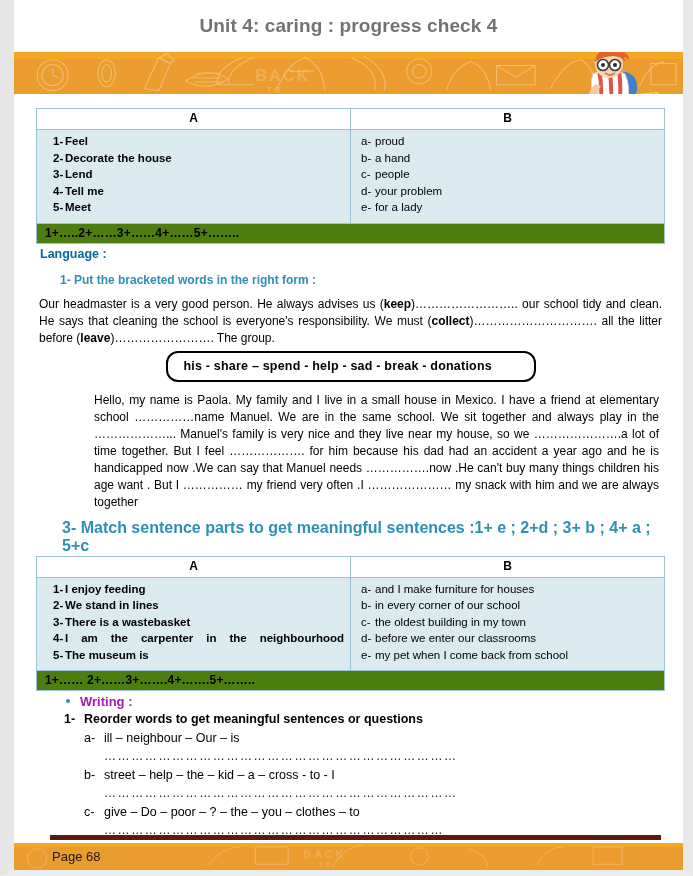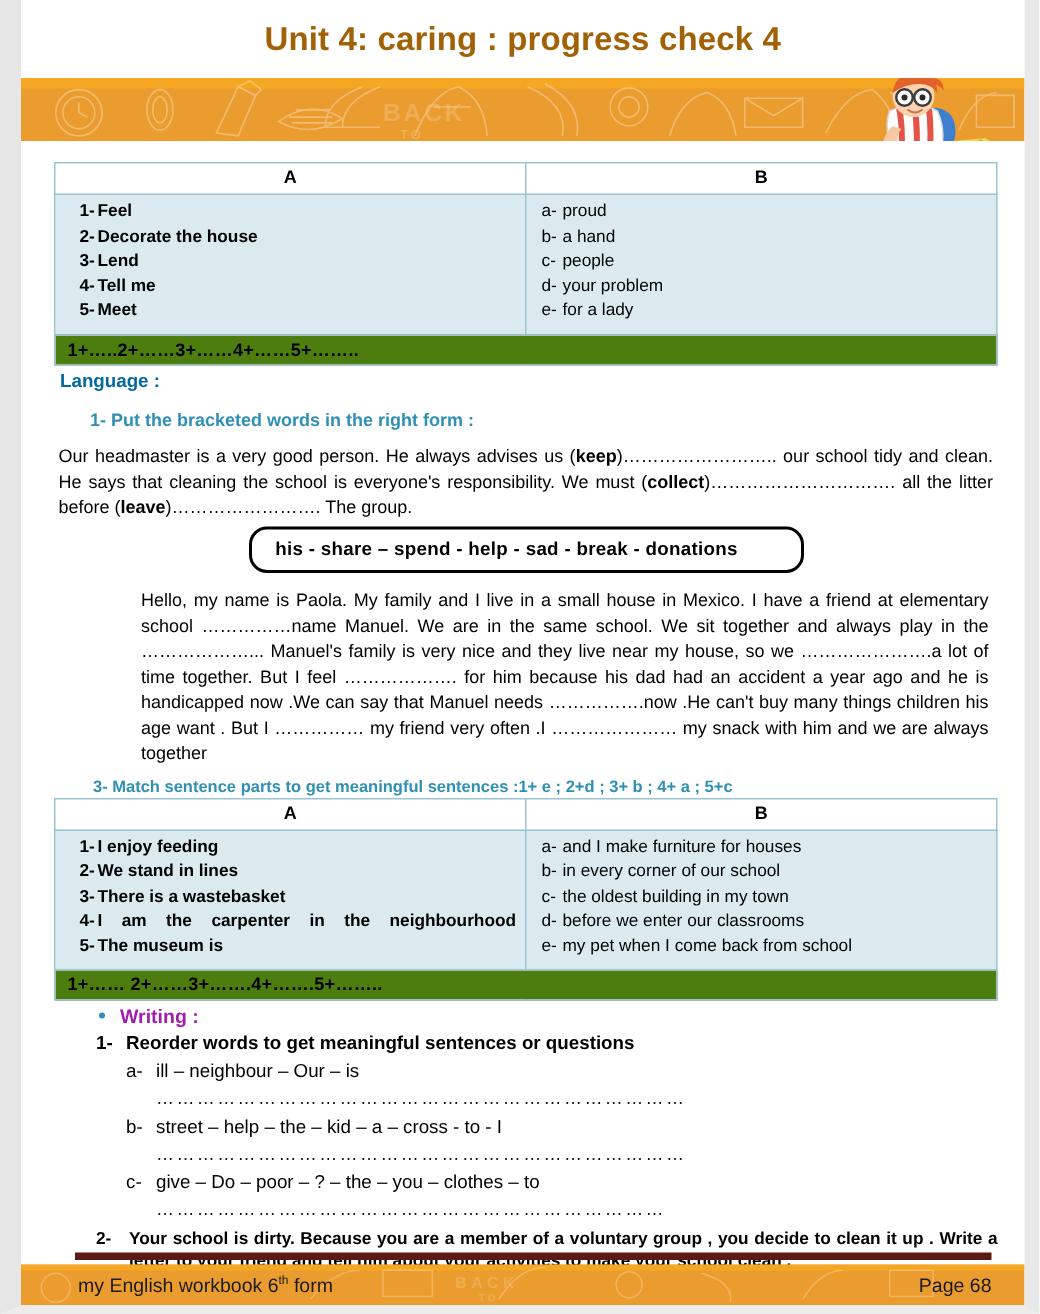--- a/index.html
+++ b/index.html
@@ -33,22 +33,22 @@
     height: 100px;
     background: #ffffff;
   }
   .header-title-zone {
     height: 52px;
     display: flex;
     align-items: center;
     justify-content: center;
   }
   .header-title {
-    color: #a16207;
-    font-size: 22px;
+    color: #737373;
+    font-size: 19px;
     font-weight: bold;
     letter-spacing: 0.1px;
     text-align: right;
   }
   .orange-band {
     position: relative;
     height: 42px;
     background: #eb9c2e;
     overflow: hidden;
   }
@@ -156,21 +156,21 @@
   .task-heading-2 {
     color: #2f8fb4;
     font-weight: bold;
     font-size: 12px;
     margin: 10px 0 0 0;
     padding-left: 24px;
   }
   .task-heading-3 {
     color: #2f8fb4;
     font-weight: bold;
-    font-size: 11px;
+    font-size: 16px;
     margin: 8px 0 1px 0;
     padding-left: 26px;
   }
 
   .para {
     font-size: 12px;
     line-height: 17px;
     text-align: justify;
     margin: 9px 0 0 0;
     padding: 0 3px 0 3px;
@@ -558,20 +558,19 @@
           <path d="M470 6 q22 6 20 20"></path>
           <path d="M540 24 q12 -20 28 -20"></path>
           <path d="M600 4 h30 v18 h-30 Z"></path>
         </g>
         <g fill="#ffffff" opacity="0.4">
           <text x="300" y="16" font-family="Liberation Sans, sans-serif" font-size="11" font-weight="bold" letter-spacing="3">BACK</text>
           <text x="316" y="25" font-family="Liberation Sans, sans-serif" font-size="7" font-weight="bold" letter-spacing="2">TO</text>
         </g>
       </svg>
       <div class="footer-inner">
-        <div class="footer-left"><span>my English workbook 6</span><sup>th</sup><span> form</span></div>
         <div class="footer-right">Page 68</div>
       </div>
     </div>
   </div>
 
  </div>
 </div>
 
 </body></html>

